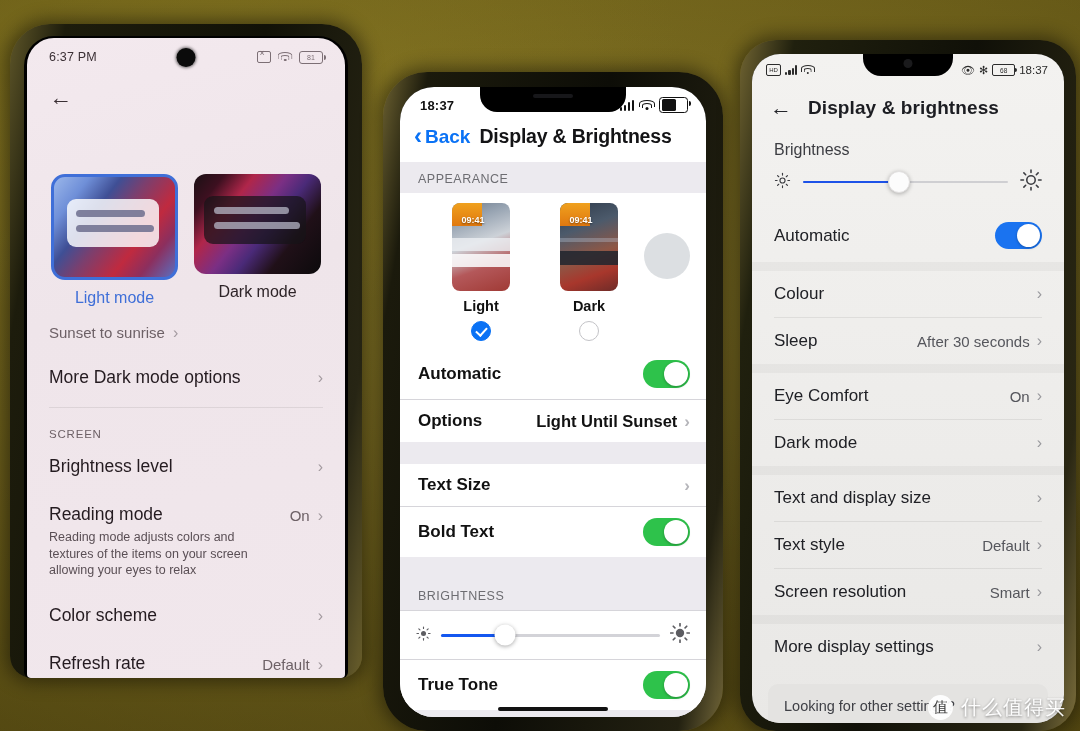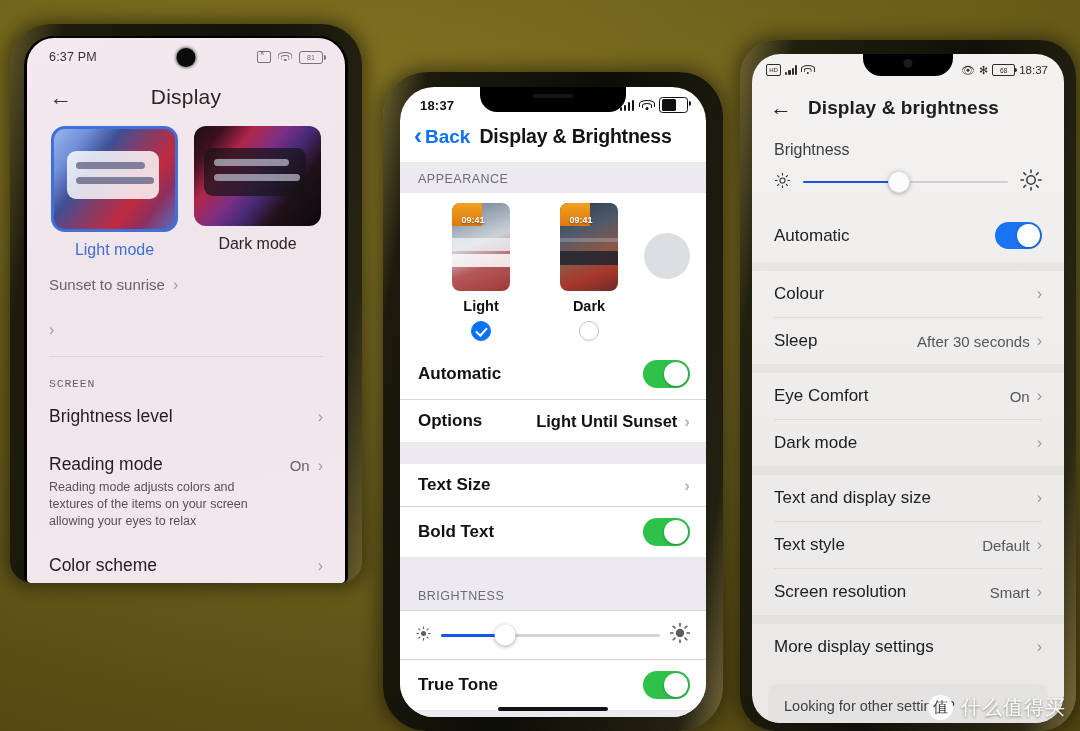--- a/index.html
+++ b/index.html
@@ -27,21 +27,21 @@
   .shell{
     position:absolute;inset:0;border-radius:34px;
     background:linear-gradient(100deg,#4b4322 0%,#20200f 10%,#151509 50%,#22210f 90%,#564c26 100%);
     box-shadow:0 0 18px 4px rgba(0,0,0,.45);
   }
   .bezel{
     position:absolute;border-radius:26px;background:#000;overflow:hidden;
   }
 
   
-  #phone-left{left:10px;top:24px;width:352px;height:559px;border-radius:16px;}
+  #phone-left{left:10px;top:24px;width:352px;height:654px;border-radius:16px;}
   #phone-left .shell{
     border-radius:40px 40px 22px 22px;
     background:linear-gradient(100deg,#5d5528 0%,#1d1c0c 12%,#111107 55%,#272514 88%,#6a5f2c 100%);
   }
   #phone-left .bezel{left:14px;top:12px;right:14px;bottom:0;border-radius:30px 30px 6px 6px;}
   .miui-screen{
     position:absolute;inset:2px 3px 0 3px;border-radius:27px 27px 4px 4px;
     background:linear-gradient(165deg,#f3e9ee 0%,#efe5ea 40%,#f1e7ec 100%);
     overflow:hidden;
   }
@@ -63,21 +63,21 @@
   .ic-wifi i:nth-child(2){width:7px;height:3.5px;top:3.5px;}
   .ic-wifi i:nth-child(3){width:2.5px;height:2.5px;top:7px;border:0;background:#55474d;border-radius:50%;}
   .ic-batt{width:22px;height:11px;border:1.4px solid #55474d;border-radius:3px;position:relative;display:flex;align-items:center;justify-content:center;font-size:7px;color:#55474d;}
   .ic-batt::after{content:"";position:absolute;right:-3.5px;top:3px;width:2px;height:5px;background:#55474d;border-radius:0 2px 2px 0;}
 
   .miui-head{display:flex;align-items:center;padding:6px 22px 10px 22px;position:relative;height:38px;}
   .miui-back{font-size:23px;color:#3a2f34;line-height:1;}
   .miui-title{position:absolute;left:0;right:0;text-align:center;font-size:21px;color:#2e2428;font-weight:400;letter-spacing:.2px;pointer-events:none;}
 
   .mode-row{display:flex;gap:16px;padding:0 24px;}
-  .mode-card{width:147px;}
+  .mode-card{width:147px;margin-top:48px;}
   .mode-thumb{height:100px;border-radius:12px;overflow:hidden;position:relative;}
   .mode-thumb.light{
     border:3px solid #3f6fd8;border-radius:14px;
     background:linear-gradient(128deg,#9bb7ea 0%,#6f8fd8 18%,#3f4f95 34%,#7b3f6e 48%,#c02a3f 68%,#8c2f5e 82%,#5a6fc0 100%);
   }
   .mode-thumb.dark{
     background:linear-gradient(128deg,#1a1014 0%,#3d1020 15%,#b0264a 30%,#7b2f84 46%,#4a2a78 58%,#201018 74%,#0c0a0c 100%);
   }
   .thumb-card{
     position:absolute;left:11%;top:22%;width:76%;height:48%;border-radius:9px;
@@ -93,21 +93,21 @@
   .mode-label.unsel{color:#2e2428;}
 
   .miui-list{padding:0 22px;}
   .miui-item{display:flex;align-items:flex-start;justify-content:space-between;padding:14px 0 12px 0;gap:10px;}
   .miui-item .lbl{font-size:17.5px;color:#241b20;line-height:1.25;max-width:200px;}
   .miui-item .sub{font-size:12.5px;color:#5a4f55;line-height:1.35;margin-top:3px;max-width:215px;}
   .miui-right{display:flex;align-items:flex-end;gap:8px;white-space:nowrap;padding-top:3px;}
   .miui-val{font-size:15px;color:#6d6166;}
   .chev{color:#a49ba0;font-size:16px;line-height:1;}
   .miui-sep{height:1px;background:rgba(0,0,0,.08);margin:6px 0 0 0;}
-  .miui-section{font-size:11.5px;letter-spacing:.8px;color:#6d6166;padding:20px 22px 2px 22px;font-family:Liberation Mono, monospace;}
+  .miui-section{font-size:11.5px;letter-spacing:.8px;color:#6d6166;padding:20px 22px 2px 22px;}
 
   
   #phone-mid{left:383px;top:72px;width:340px;height:659px;}
   #phone-mid .shell{
     border-radius:44px;
     background:linear-gradient(100deg,#6b6030 0%,#1b1a0c 10%,#0d0d07 50%,#232111 90%,#74683a 100%);
   }
   #phone-mid .bezel{left:17px;top:15px;right:17px;bottom:14px;border-radius:34px;}
   .ios-screen{
     position:absolute;inset:0;background:#fff;overflow:hidden;
@@ -269,21 +269,20 @@
             </span>
           <span class="ic-batt">
               <span>81</span>
             </span>
         </span>
       </div>
       <div class="miui-punch"></div>
 
       <div class="miui-head">
         <span class="miui-back">←</span>
-        <span class="miui-title">Display</span>
       </div>
 
       <div class="mode-row">
         <div class="mode-card">
           <div class="mode-thumb light">
             <div class="thumb-card">
                 <i></i>
                 <i></i>
               </div>
           </div>
@@ -301,20 +300,21 @@
       </div>
 
       <div class="miui-list">
         <div class="miui-item">
           <div class="miui-right">
             <span class="miui-val">Sunset to sunrise</span>
             <span class="chev">›</span>
           </div>
         </div>
         <div class="miui-item">
+          <div class="lbl">More Dark mode options</div>
           <div class="miui-right">
             <span class="chev">›</span>
           </div>
         </div>
         <div class="miui-sep"></div>
       </div>
 
       <div class="miui-section">SCREEN</div>
 
       <div class="miui-list">

